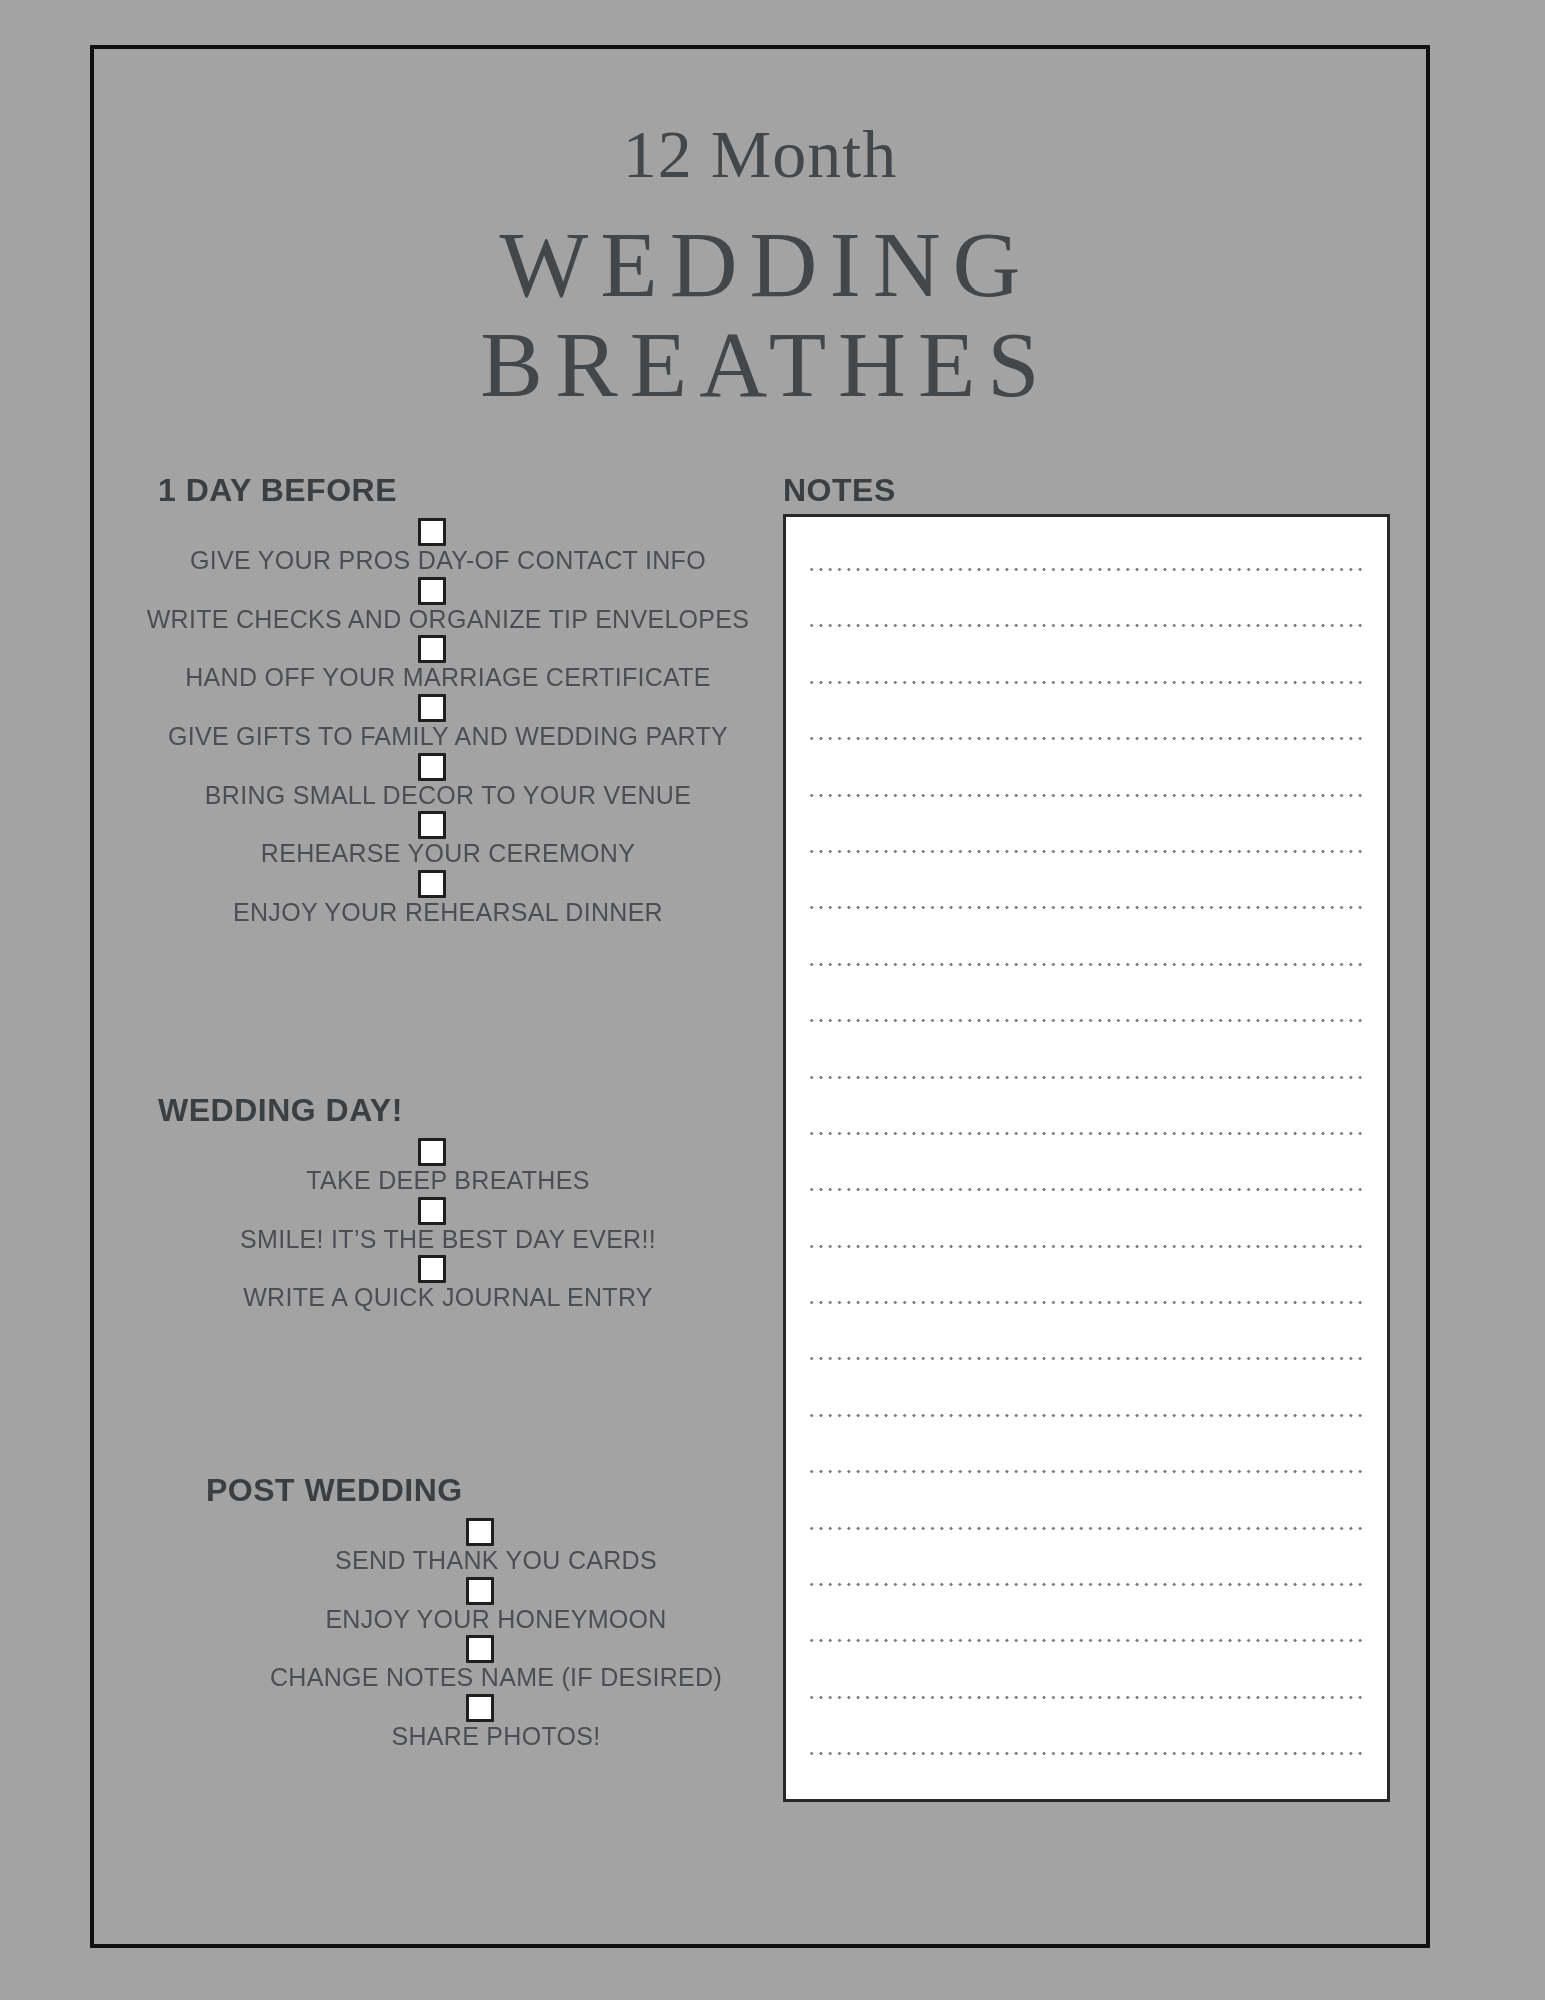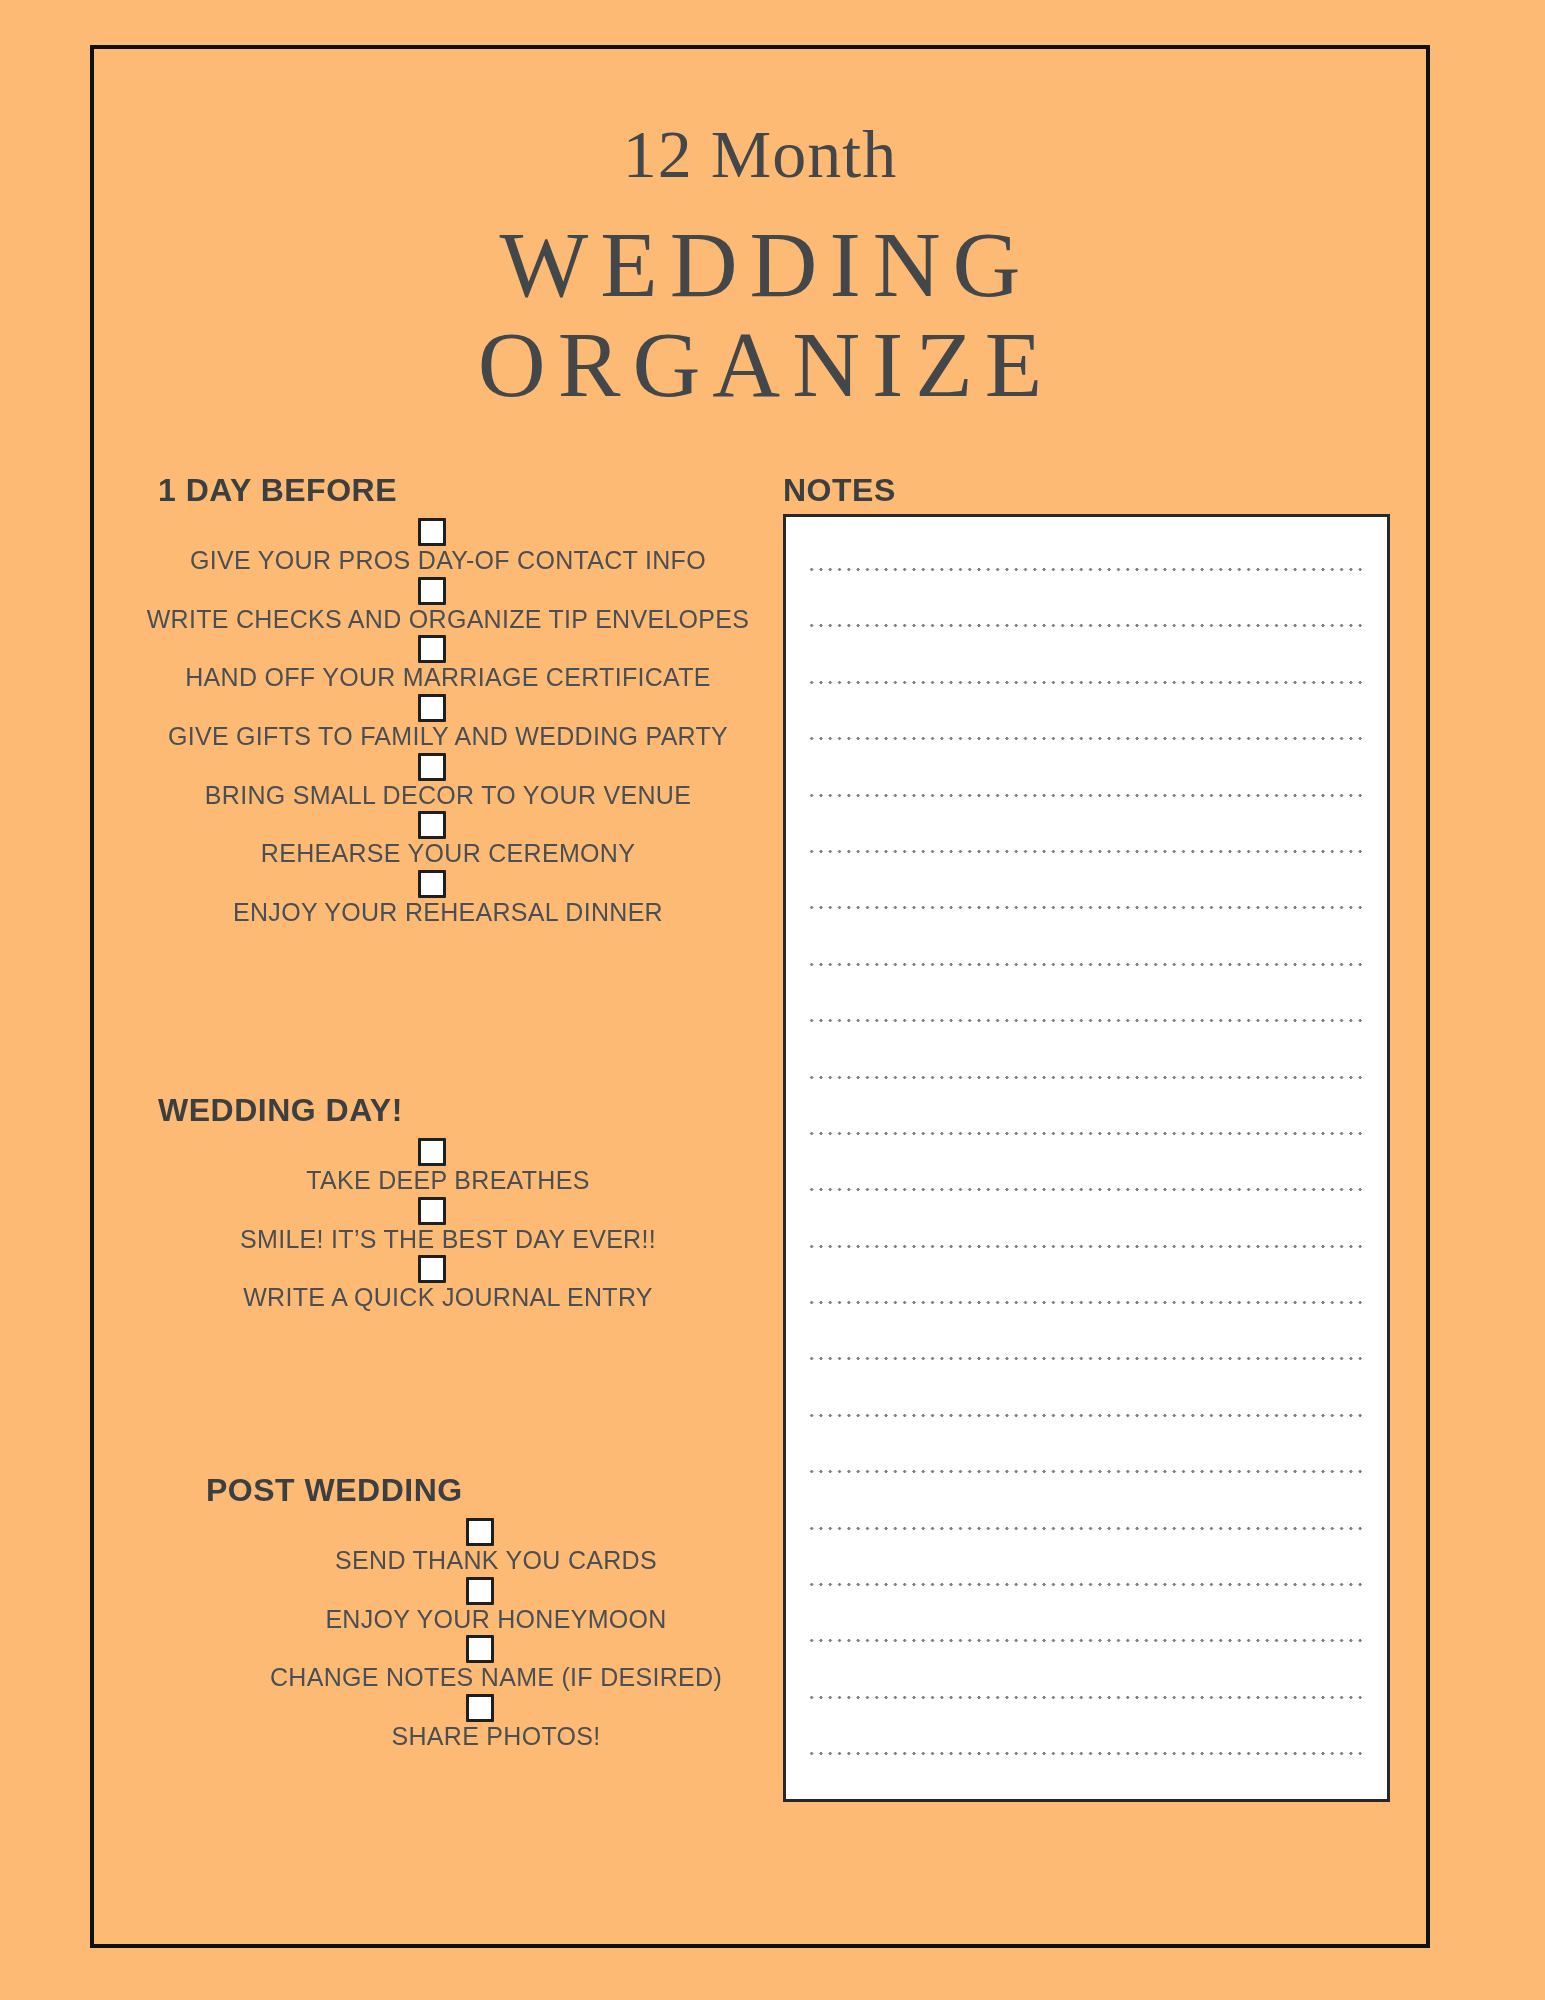--- a/index.html
+++ b/index.html
@@ -6,21 +6,21 @@
     --ink:#101010; --heading:#3c3f42; --label:#4b4e52;
     --title:#44474a; --dots:#7e7e7e; --boxborder:#282828;
   }
   *{margin:0;padding:0;box-sizing:border-box;}
   html,body{background:#ffffff;}
   body{
     width:1545px;height:2000px;position:relative;
     font-family:"Liberation Sans","DejaVu Sans",sans-serif;
     -webkit-font-smoothing:antialiased;
   }
-  .page{position:absolute;inset:0;background:#fdba74;}
+  .page{position:absolute;inset:0;background:#a3a3a3;}
   .frame{
     position:absolute;left:90px;top:45px;width:1340px;height:1903px;
     border:4px solid var(--ink);
   }
   
   .title{
     position:absolute;left:90px;top:118px;width:1340px;
     text-align:center;color:var(--title);
     font-family:"Liberation Serif","DejaVu Serif",serif;
   }
@@ -65,21 +65,21 @@
 </style>
 </head>
 <body>
 
 <div class="page">
   <div class="frame"></div>
 
   <header class="title">
     <div class="t1">12 Month</div>
     <div class="t2">WEDDING</div>
-    <div class="t3">ORGANIZE</div>
+    <div class="t3">BREATHES</div>
   </header>
 
   <section class="col-section" id="sec0">
     <h2 class="sec-header">1 DAY BEFORE</h2>
     <div class="items">
         <div class="row">
           <span class="cb"></span>
           <span class="lbl">GIVE YOUR PROS DAY-OF CONTACT INFO</span>
         </div>
         <div class="row">

